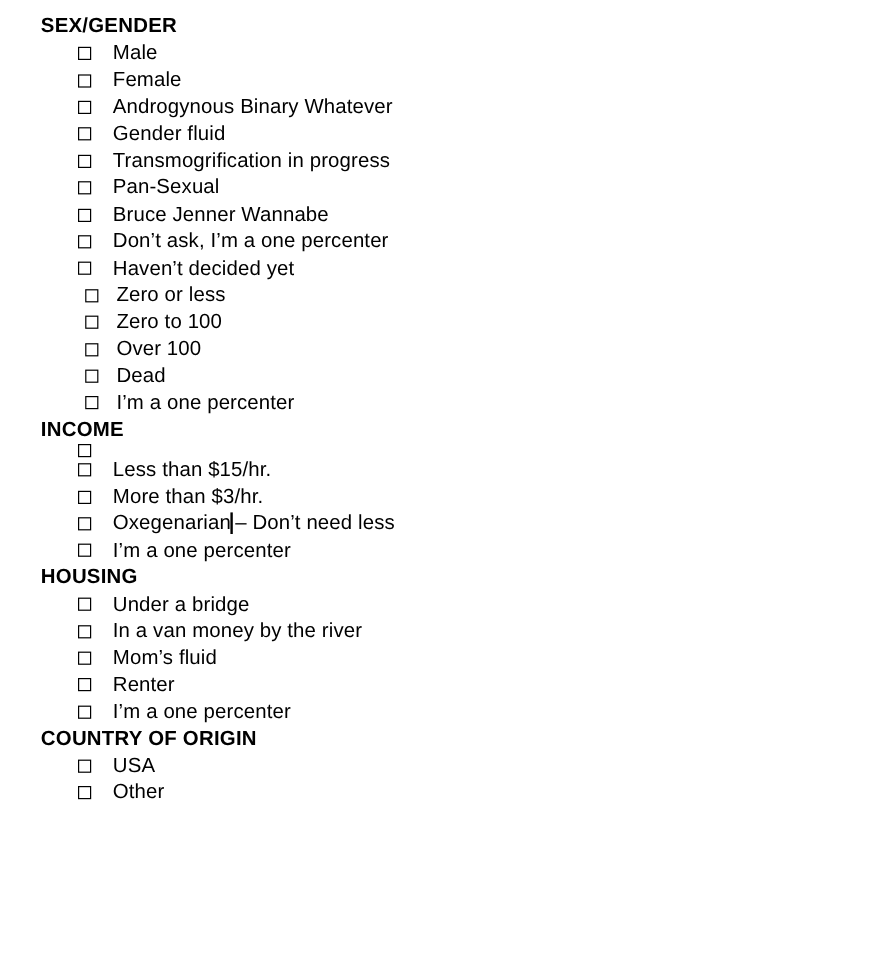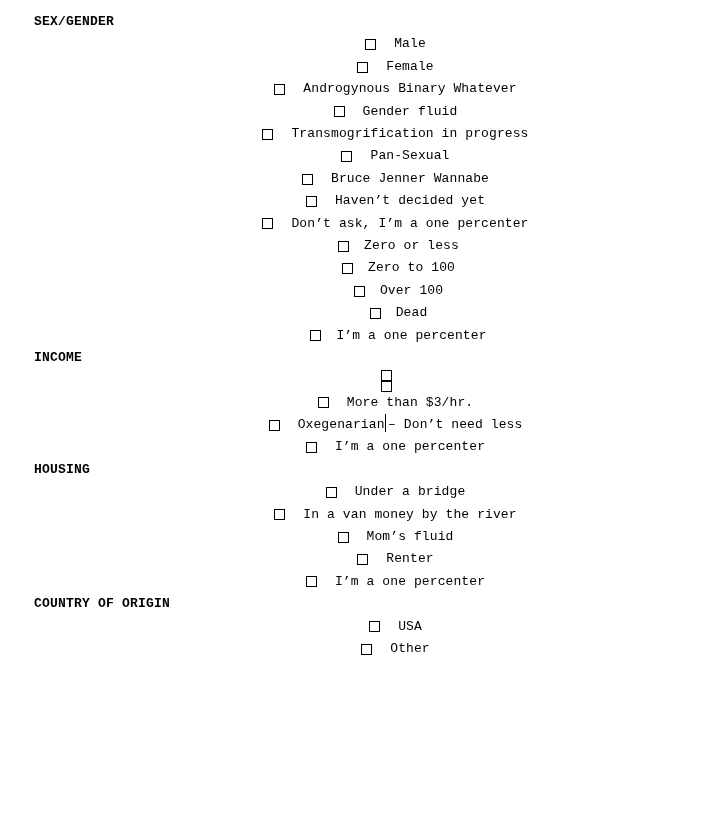--- a/index.html
+++ b/index.html
@@ -9,35 +9,33 @@
   }
   body {
     width: 726px;
     height: 817px;
     overflow: hidden;
     font-family: "Liberation Sans", sans-serif;
     color: #000000;
   }
   .doc {
     padding: 11px 0 0 34px;
-    font-size: 13px;
+    font-size: 17px;
     line-height: 22.4px;
-    font-family: Liberation Mono, monospace;
   }
   .heading {
     font-weight: bold;
     letter-spacing: 0.2px;
     white-space: nowrap;
   }
   .row {
     display: flex;
     align-items: center;
     padding-left: 31px;
     white-space: nowrap;
-    justify-content: center;
   }
   .extra-indent .row {
     padding-left: 37px;
   }
   .cb {
     flex: none;
     width: 9px;
     height: 9px;
     border: 1.5px solid #000000;
     background: #ffffff;
@@ -88,25 +86,25 @@
         <div class="row">
           <span class="cb"></span>
           <span class="label">Pan-Sexual</span>
         </div>
         <div class="row">
           <span class="cb"></span>
           <span class="label">Bruce Jenner Wannabe</span>
         </div>
         <div class="row">
           <span class="cb"></span>
-          <span class="label">Haven’t decided yet</span>
+          <span class="label">Don’t ask, I’m a one percenter</span>
         </div>
         <div class="row">
           <span class="cb"></span>
-          <span class="label">Don’t ask, I’m a one percenter</span>
+          <span class="label">Haven’t decided yet</span>
         </div>
       </div>
     </section>
     <section>
       <div class="checkbox-list extra-indent">
         <div class="row">
           <span class="cb"></span>
           <span class="label">Zero or less</span>
         </div>
         <div class="row">
@@ -128,20 +126,21 @@
       </div>
     </section>
     <section>
       <div class="heading">INCOME</div>
       <div class="checkbox-list">
         <div class="row">
           <span class="cb"></span>
         </div>
         <div class="row">
           <span class="cb"></span>
+          <span class="label">Less than $15/hr.</span>
         </div>
         <div class="row">
           <span class="cb"></span>
           <span class="label">More than $3/hr.</span>
         </div>
         <div class="row">
           <span class="cb"></span>
           <span class="label"><span>Oxegenarian</span><span class="text-cursor"></span><span>– Don’t need less</span></span>
         </div>
         <div class="row">

